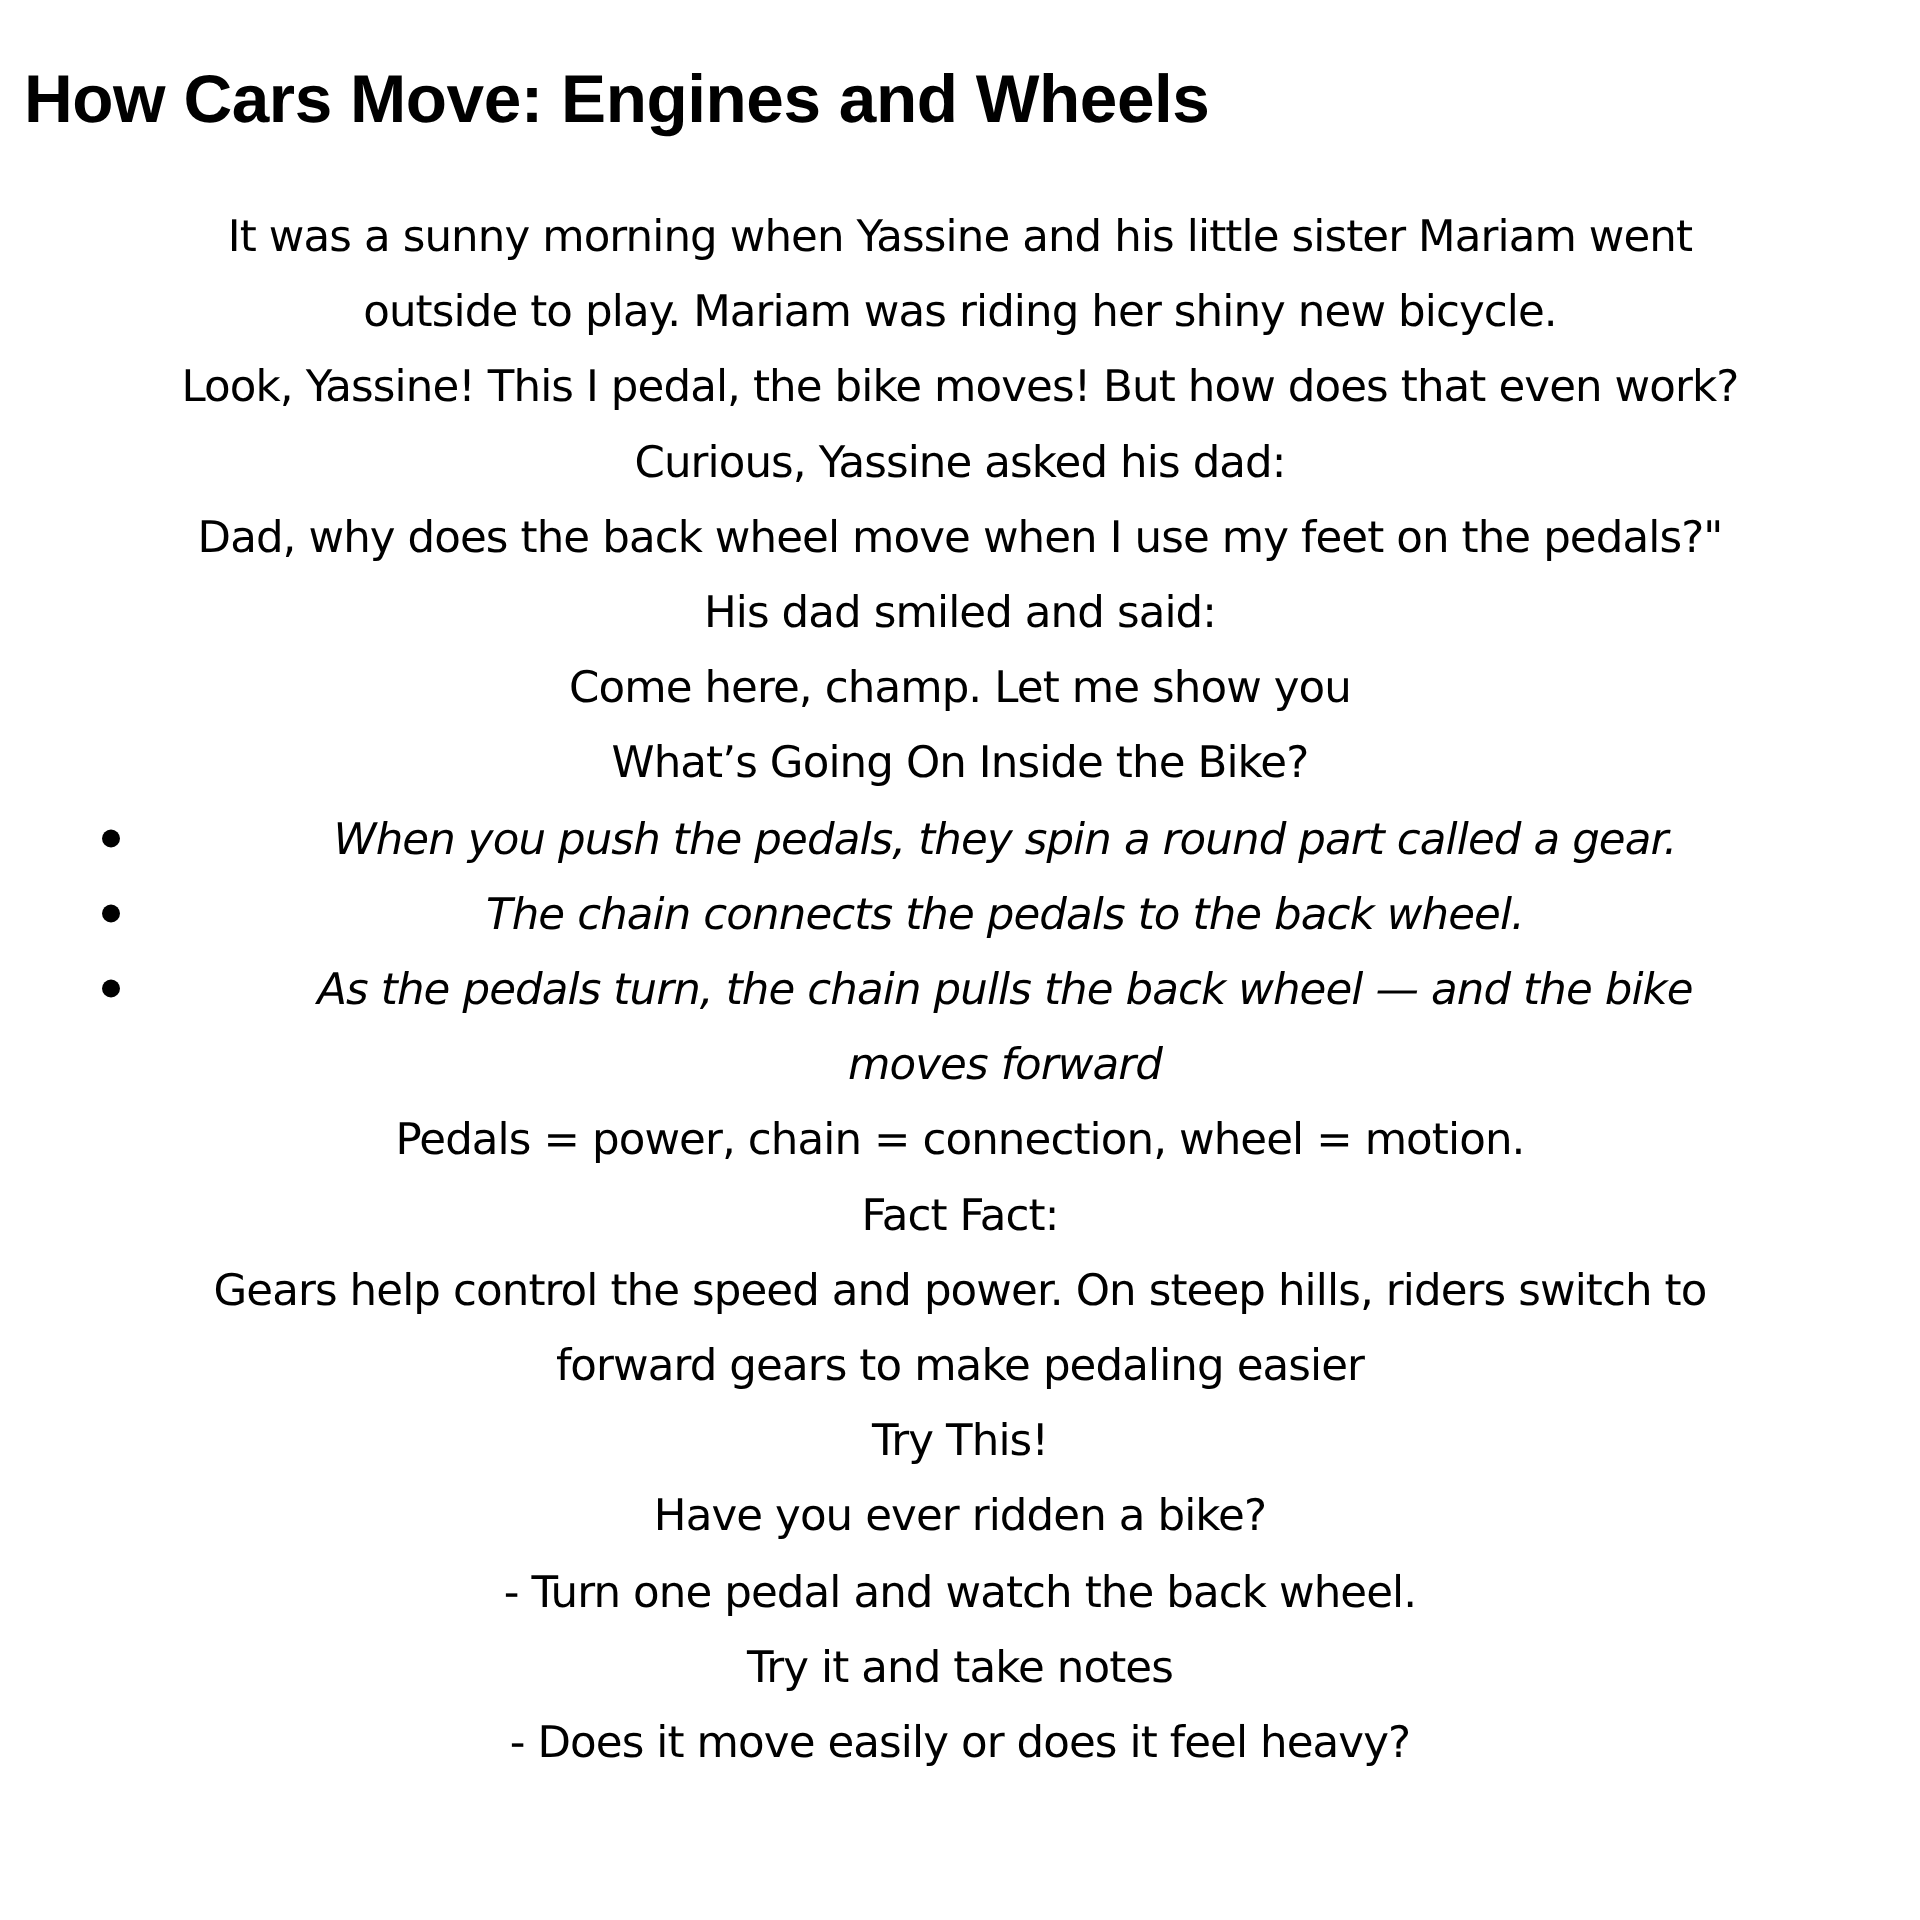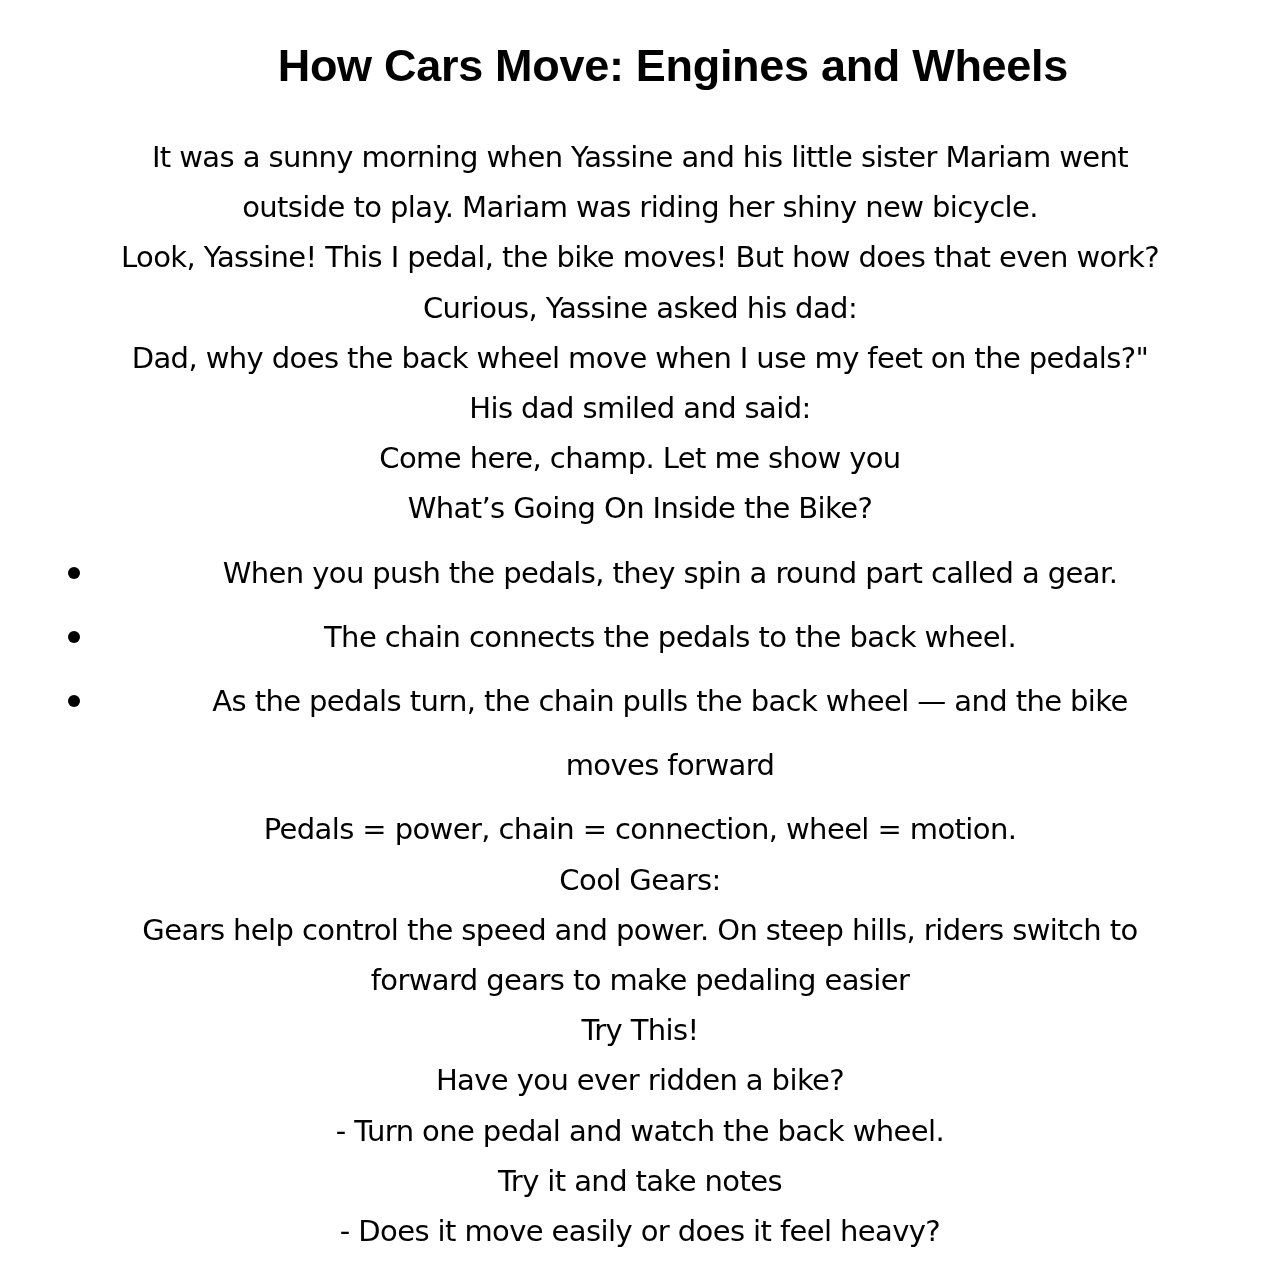--- a/index.html
+++ b/index.html
@@ -12,26 +12,27 @@
     height: 1280px;
     position: relative;
     overflow: hidden;
     color: #000000;
   }
   .title {
     position: absolute;
     top: 36px;
     left: 0;
     width: 1068px;
-    text-align: right;
+    text-align: left;
     font-family: "Liberation Sans", sans-serif;
     font-weight: bold;
     font-size: 45px;
     line-height: 60px;
     letter-spacing: -0.3px;
+    padding-left: 16px;
   }
   .body-text {
     position: absolute;
     top: 132px;
     left: 0;
     width: 1280px;
     text-align: center;
     font-family: "DejaVu Sans", sans-serif;
     font-size: 29px;
     line-height: 50.2px;
@@ -49,25 +50,26 @@
     position: absolute;
     left: 68px;
     top: 19px;
     width: 12px;
     height: 12px;
     border-radius: 50%;
     background: #000000;
   }
   .bullet-text {
     display: block;
-    margin: 14px auto;
+    margin: 0 auto;
     width: 1060px;
     padding-left: 60px;
     box-sizing: border-box;
     text-align: center;
+    font-style: italic;
   }
 </style>
 </head>
 <body>
 
 <div class="title">How Cars Move: Engines and Wheels</div>
 
 <div class="body-text">
   <span class="line">It was a sunny morning when Yassine and his little sister Mariam went</span>
   <span class="line">outside to play. Mariam was riding her shiny new bicycle.</span>
@@ -87,21 +89,21 @@
     <span class="bullet-text line">The chain connects the pedals to the back wheel.</span>
   </div>
   <div class="bullet-row">
     <span class="bullet-dot"></span>
     <span class="bullet-text line">As the pedals turn, the chain pulls the back wheel — and the bike</span>
     <span class="bullet-text line">moves forward</span>
   </div>
 
   <span class="line">Pedals = power, chain = connection, wheel = motion.</span>
 
-  <span class="line">Cool Gears:</span>
+  <span class="line">Fact Fact:</span>
   <span class="line">Gears help control the speed and power. On steep hills, riders switch to</span>
   <span class="line">forward gears to make pedaling easier</span>
 
   <span class="line">Try This!</span>
   <span class="line">Have you ever ridden a bike?</span>
   <span class="line">- Turn one pedal and watch the back wheel.</span>
   <span class="line">Try it and take notes</span>
   <span class="line">- Does it move easily or does it feel heavy?</span>
 </div>
 

